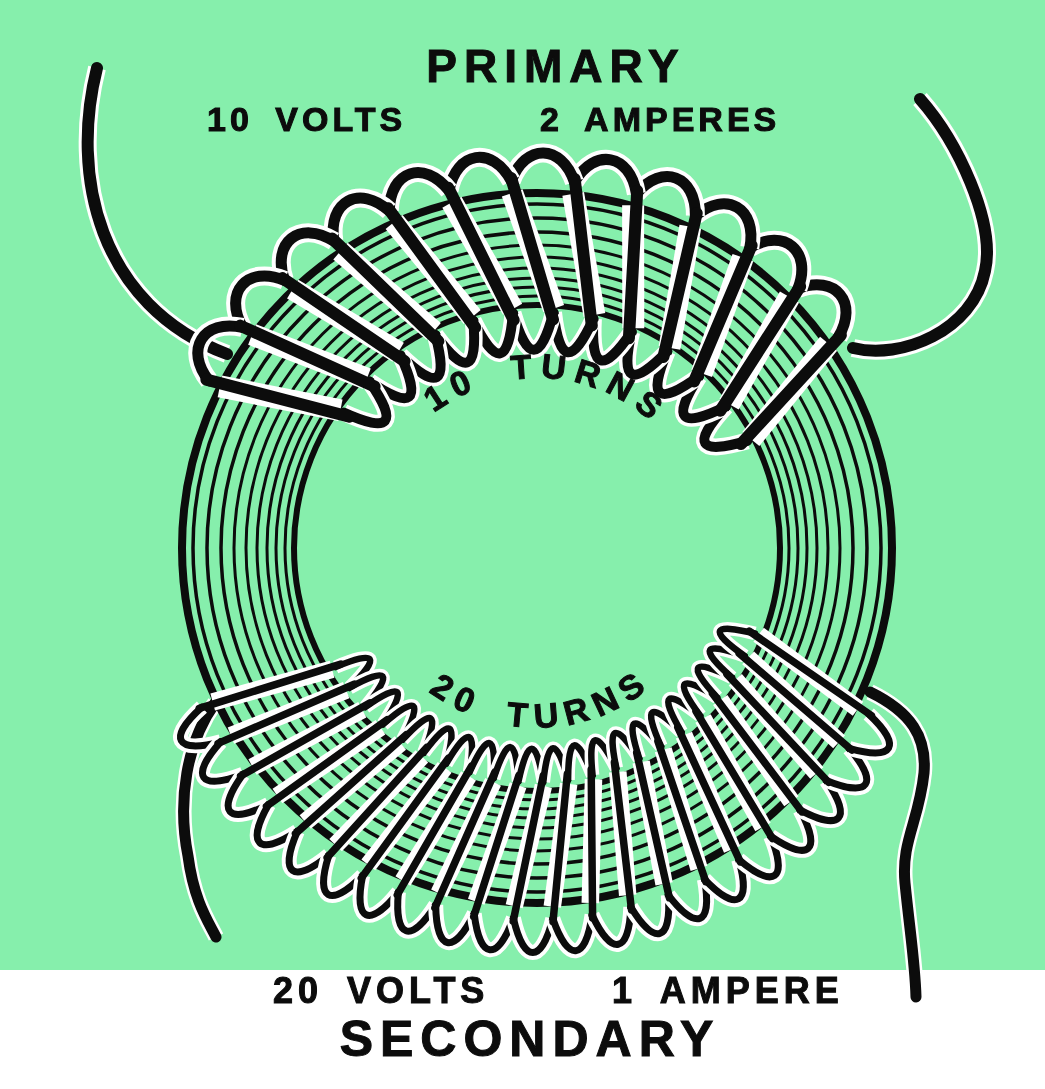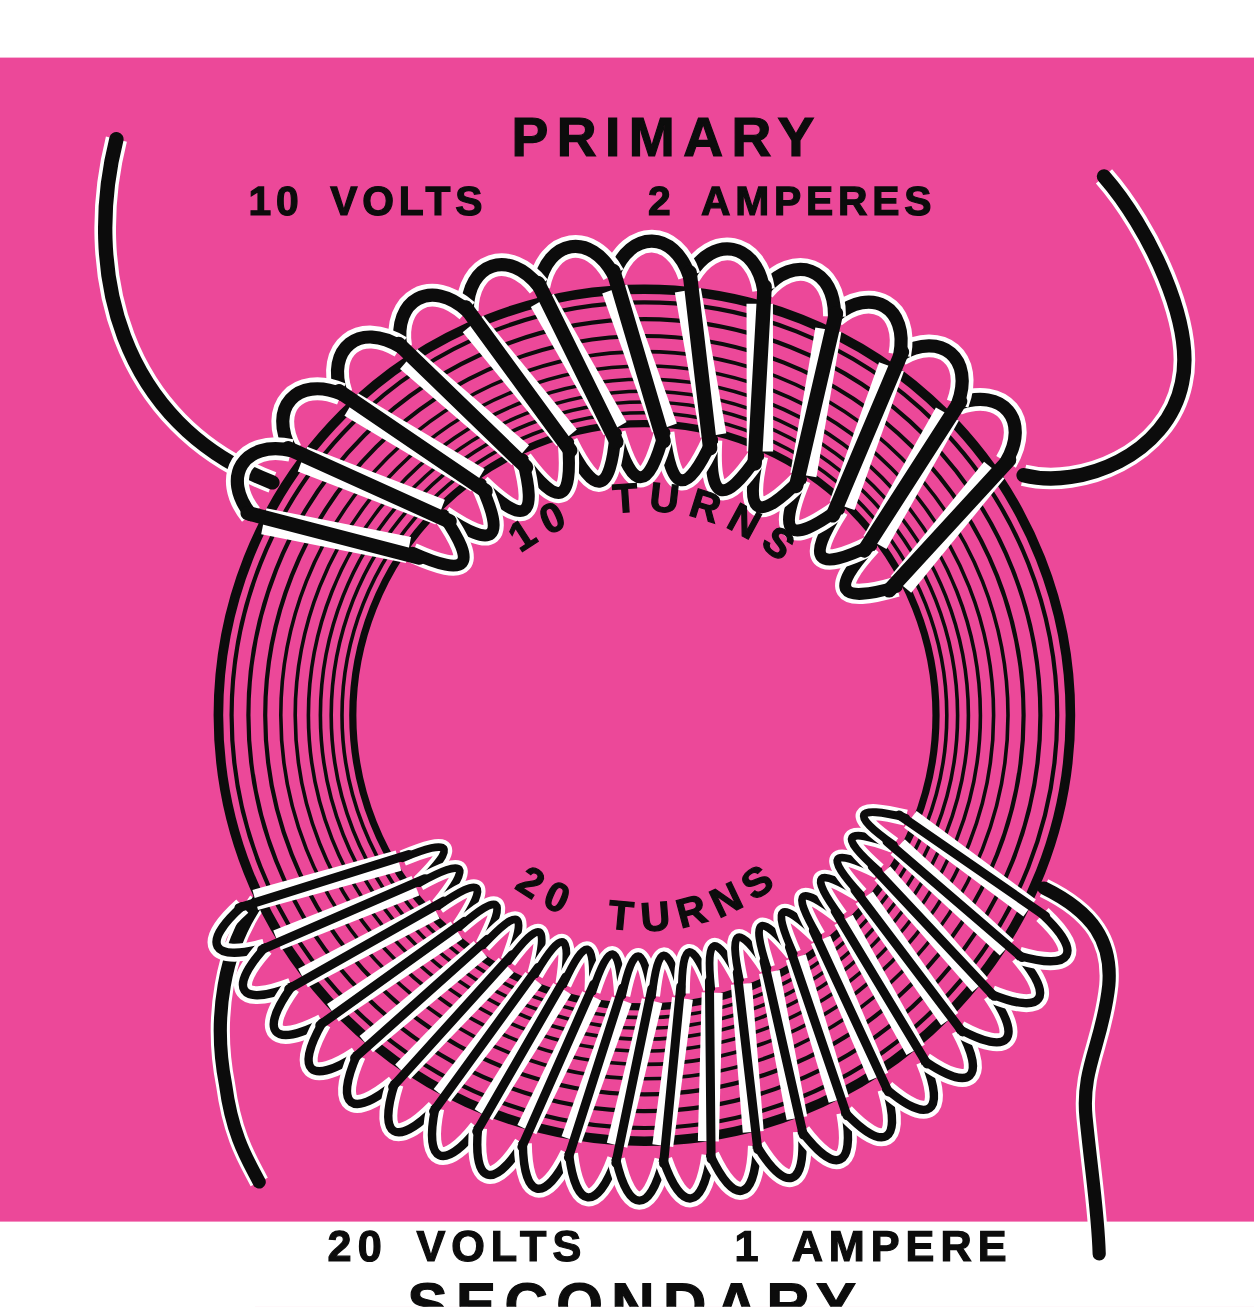--- a/index.html
+++ b/index.html
@@ -1,17 +1,17 @@
 <!DOCTYPE html>
 <html><head>
 <meta charset="utf-8">
 <style>
   html,body{margin:0;padding:0;background:#ffffff;}
   body{width:1045px;height:1089px;overflow:hidden;}
-  .canvas{position:relative;width:1045px;height:970px;background:#ec4899;margin-top:48px;}
+  .canvas{position:relative;width:1045px;height:970px;background:#86efac;}
   svg{display:block;}
   text{
     fill:#0c0c0c;
     font-family:"Liberation Sans","DejaVu Sans",sans-serif;
     font-weight:700;
     stroke:#0c0c0c;
     stroke-width:1;
   }
   .t-title{font-size:46px;letter-spacing:7px;}
   .t-mid{font-size:34px;letter-spacing:4px;word-spacing:9px;}

